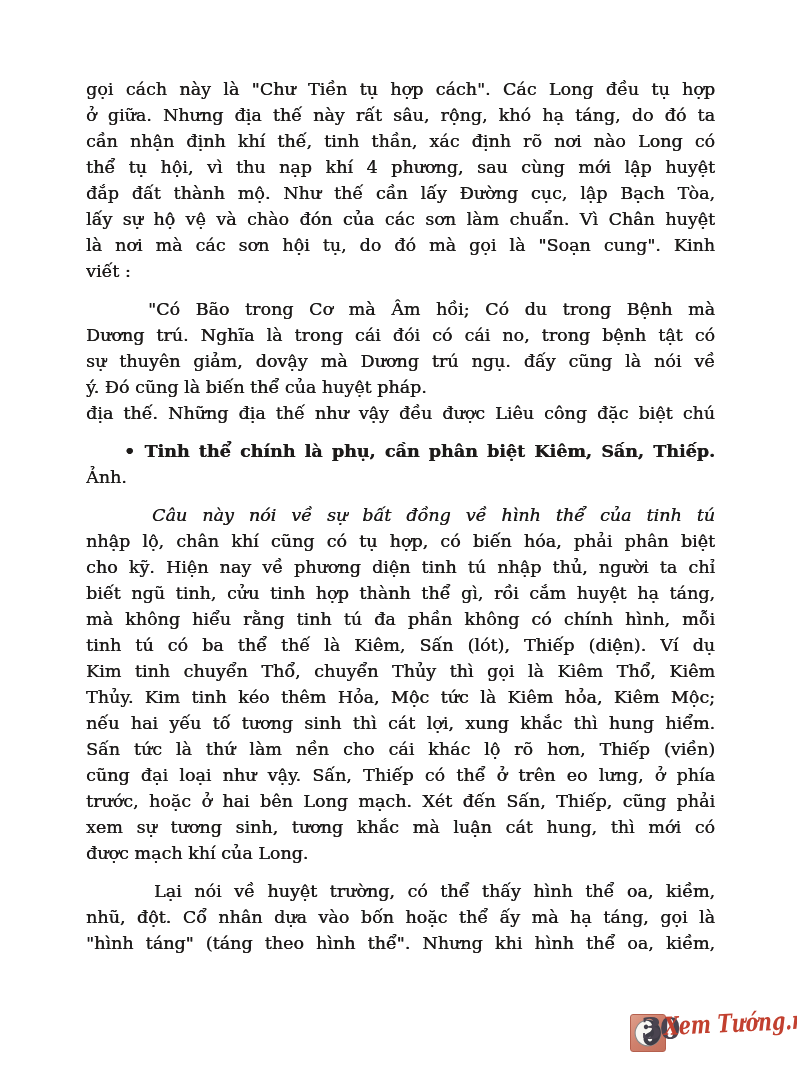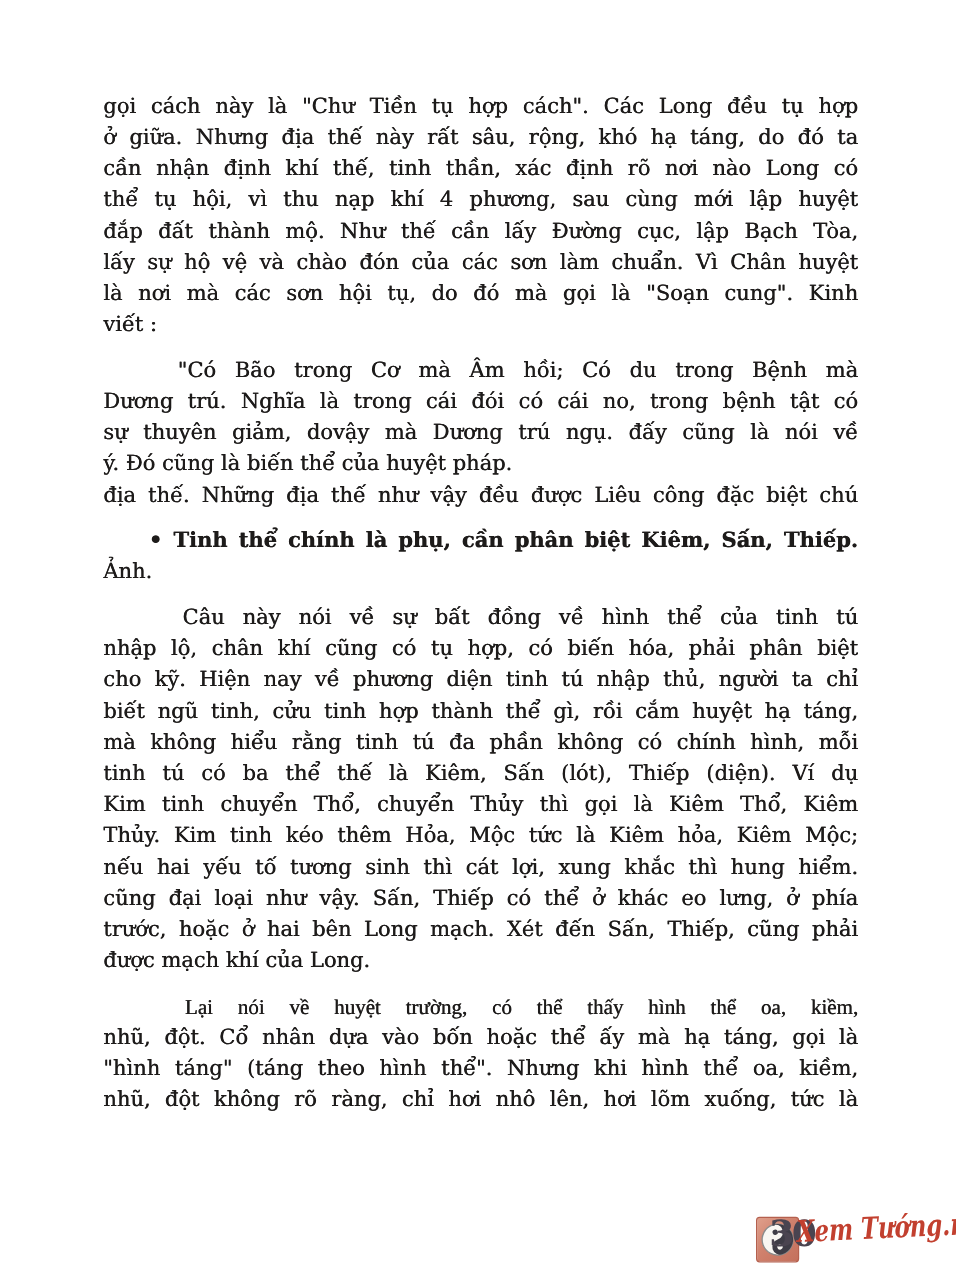--- a/index.html
+++ b/index.html
@@ -89,38 +89,39 @@
         <div class="line">Dương trú. Nghĩa là trong cái đói có cái no, trong bệnh tật có</div>
         <div class="line">sự thuyên giảm, dovậy mà Dương trú ngụ. đấy cũng là nói về</div>
         <div class="line unjust">ý. Đó cũng là biến thể của huyệt pháp.</div>
         <div class="line">địa thế. Những địa thế như vậy đều được Liêu công đặc biệt chú</div>
       </div>
       <div class="paragraph">
         <div class="line" style="padding-left: 38px; font-weight: bold;">• Tinh thể chính là phụ, cần phân biệt Kiêm, Sấn, Thiếp.</div>
         <div class="line unjust">Ảnh.</div>
       </div>
       <div class="paragraph">
-        <div class="line" style="padding-left: 66px;">Câu này nói về sự bất đồng về hình thể của tinh tú</div>
+        <div class="line" style="padding-left: 66px; font-style: italic;">Câu này nói về sự bất đồng về hình thể của tinh tú</div>
         <div class="line">nhập lộ, chân khí cũng có tụ hợp, có biến hóa, phải phân biệt</div>
         <div class="line">cho kỹ. Hiện nay về phương diện tinh tú nhập thủ, người ta chỉ</div>
         <div class="line">biết ngũ tinh, cửu tinh hợp thành thể gì, rồi cắm huyệt hạ táng,</div>
         <div class="line">mà không hiểu rằng tinh tú đa phần không có chính hình, mỗi</div>
         <div class="line">tinh tú có ba thể thế là Kiêm, Sấn (lót), Thiếp (diện). Ví dụ</div>
         <div class="line">Kim tinh chuyển Thổ, chuyển Thủy thì gọi là Kiêm Thổ, Kiêm</div>
         <div class="line">Thủy. Kim tinh kéo thêm Hỏa, Mộc tức là Kiêm hỏa, Kiêm Mộc;</div>
         <div class="line">nếu hai yếu tố tương sinh thì cát lợi, xung khắc thì hung hiểm.</div>
-        <div class="line">cũng đại loại như vậy. Sấn, Thiếp có thể ở khác eo lưng, ở phía</div>
+        <div class="line">Sấn tức là thứ làm nền cho cái khác lộ rõ hơn, Thiếp (viền)</div>
+        <div class="line">cũng đại loại như vậy. Sấn, Thiếp có thể ở trên eo lưng, ở phía</div>
         <div class="line">trước, hoặc ở hai bên Long mạch. Xét đến Sấn, Thiếp, cũng phải</div>
+        <div class="line">xem sự tương sinh, tương khắc mà luận cát hung, thì mới có</div>
         <div class="line unjust">được mạch khí của Long.</div>
       </div>
       <div class="paragraph">
-        <div class="line" style="padding-left: 68px; font-family: Liberation Serif, serif;">Lại nói về huyệt trường, có thể thấy hình thể oa, kiềm,</div>
+        <div class="line" style="padding-left: 68px;">Lại nói về huyệt trường, có thể thấy hình thể oa, kiềm,</div>
         <div class="line">nhũ, đột. Cổ nhân dựa vào bốn hoặc thể ấy mà hạ táng, gọi là</div>
         <div class="line">"hình táng" (táng theo hình thể". Nhưng khi hình thể oa, kiềm,</div>
-        <div class="line">nhũ, đột không rõ ràng, chỉ hơi nhô lên, hơi lõm xuống, tức là</div>
       </div>
     </div>
 
   <div class="footer">
     <div class="logo-tile">
       <svg viewBox="0 0 100 100" aria-hidden="true">
         <circle cx="50" cy="50" r="46" fill="#f8f6f2" stroke="#8b8b8b" stroke-width="4"></circle>
         <path fill="#3e3c46" d="M50,4 a46,46 0 0,1 0,92 a23,23 0 0,1 0,-46 a23,23 0 0,0 0,-46 z"></path>
         <circle cx="50" cy="27" r="8" fill="#3e3c46"></circle>
         <circle cx="50" cy="73" r="8" fill="#f8f6f2"></circle>

